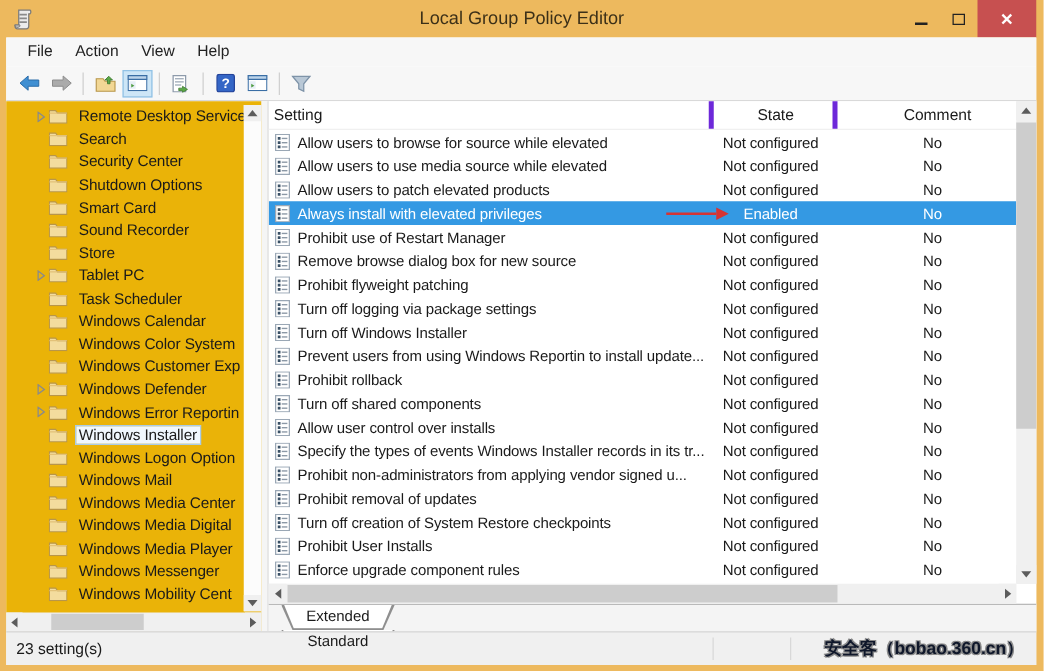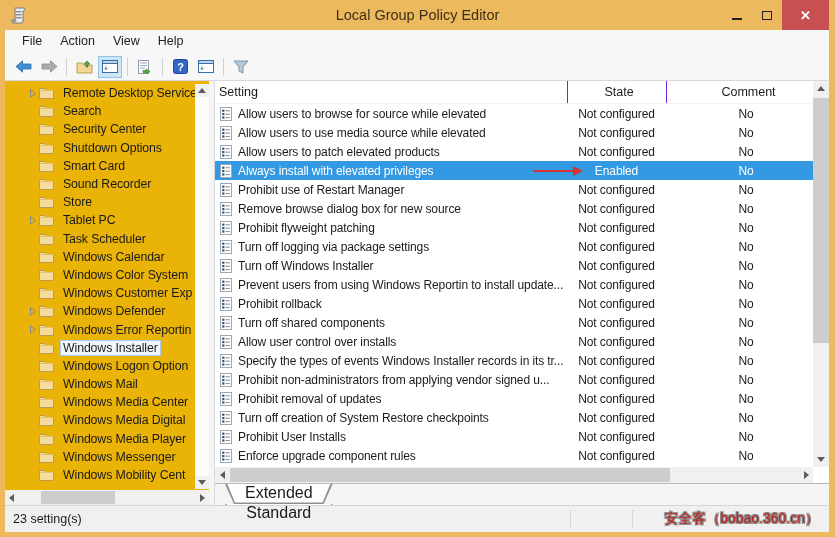--- a/index.html
+++ b/index.html
@@ -52,48 +52,48 @@
   .arr.right{ border-top:4px solid transparent; border-bottom:4px solid transparent; border-left:5px solid #5c5c5c; }
   .sb-thumb { position:absolute; background:#CDCDCD; }
 
   
   .splitter { width:6px; background:#F5F5F5; border-right:1px solid #D9D9D9; flex:0 0 auto; }
 
   
   .list-pane { flex:1 1 auto; position:relative; display:flex; flex-direction:column; min-width:0; background:#fff; }
   .table-header { height:23px; flex:0 0 auto; display:grid; grid-template-columns:352px 99px 160px; margin-right:16px; border-bottom:1px solid #F0F0F0; }
   .th { font-size:12.5px; color:#1a1a1a; line-height:23px; padding-left:6px; white-space:nowrap; overflow:hidden; }
-  .th.c-state, .th.c-comment { text-align:center; border-left:1px solid #6d28d9; padding-left:4px; }
+  .th.c-state, .th.c-comment { text-align:center; border-left:4px solid #6d28d9; padding-left:4px; }
   .table-body { flex:1 1 auto; overflow:hidden; margin-right:16px; }
   .t-row { height:19px; display:grid; grid-template-columns:352px 99px 160px; align-items:center; position:relative; }
   .cell { font-size:12px; color:#1a1a1a; white-space:nowrap; overflow:hidden; letter-spacing:-0.1px; }
   .c-setting { display:flex; align-items:center; padding-left:4px; }
   .c-setting .pico { width:14px; height:14px; flex:0 0 auto; margin-right:5px; }
   .c-state, .c-comment { text-align:center; }
   .t-row.selected { background:var(--sel,#3499E3); }
   .t-row.selected .cell { color:#fff; }
   .row-arrow { display:none; position:absolute; left:318px; top:9px; width:40px; height:2px; background:var(--arrow,#D53434); }
   .row-arrow::after { content:""; position:absolute; right:-10px; top:-4px; border-left:10px solid var(--arrow,#D53434); border-top:5px solid transparent; border-bottom:5px solid transparent; }
 
   .list-scroll-v { position:absolute; right:0; top:0; bottom:38px; width:16px; background:#F0F0F0; }
   .list-scroll-h { height:16px; flex:0 0 auto; background:#F0F0F0; position:relative; margin-right:16px; }
 
   
   .tabstrip { height:22px; flex:0 0 auto; background:#F4F4F4; border-top:1px solid #B9B9B9; display:flex; padding-left:10px; }
   .tab { position:relative; height:20px; padding:0 20px; display:flex; align-items:center; justify-content:center; }
   .tab::before { content:""; position:absolute; inset:0; background:#8f8f8f; clip-path:polygon(0 0,100% 0,calc(100% - 9px) 100%,9px 100%); }
   .tab::after { content:""; position:absolute; inset:0; background:#fff; clip-path:polygon(1.5px 0,calc(100% - 1.5px) 0,calc(100% - 10px) calc(100% - 1.5px),10px calc(100% - 1.5px)); }
-  .tab .tab-label { position:relative; z-index:2; font-size:16px; color:#1a1a1a; top:-1px; }
+  .tab .tab-label { position:relative; z-index:2; font-size:12px; color:#1a1a1a; top:-1px; }
   .tab.active::after { clip-path:polygon(1.5px -2px,calc(100% - 1.5px) -2px,calc(100% - 10px) calc(100% - 1.5px),10px calc(100% - 1.5px)); }
 
   
   .statusbar { height:27px; flex:0 0 auto; background:#F0F0F0; border-top:1px solid #D5D5D5; display:flex; align-items:center; position:relative; }
   .status-text { padding-left:8px; font-size:12.5px; color:#1a1a1a; }
   .status-sep { position:absolute; top:4px; bottom:4px; width:1px; background:#D8D8D8; }
-  .watermark { position:absolute; right:10px; font-size:14px; font-weight:normal; color:#b91c1c; font-family:sans-serif;
+  .watermark { position:absolute; right:10px; font-size:14px; font-weight:bold; color:#0f172a; font-family:sans-serif;
                text-shadow:-1px -1px 0 #8a8a8a, 1px -1px 0 #8a8a8a, -1px 1px 0 #8a8a8a, 1px 1px 0 #8a8a8a; }
 </style>
 </head>
 <body>
 
 <div class="window">
 
   <div class="titlebar">
     <svg class="app-icon" viewBox="0 0 20 20">
       <path d="M6 3 h9 a2 2 0 0 1 0 3 v0 h-1 v10 a2 2 0 0 1 -2 2 h-7 a2 2 0 0 1 -2 -2 v-1 h3 z" fill="#ECECEC" stroke="#7A7A7A" stroke-width="1"></path>

